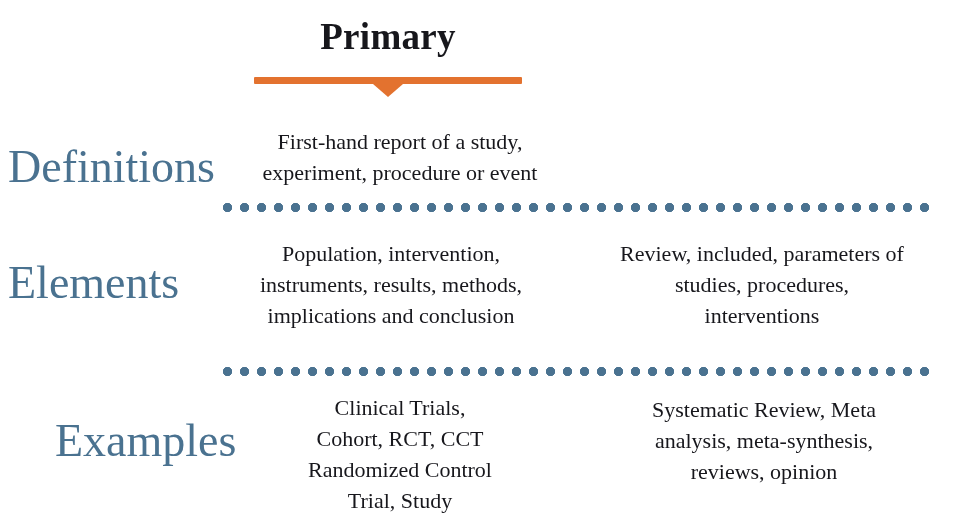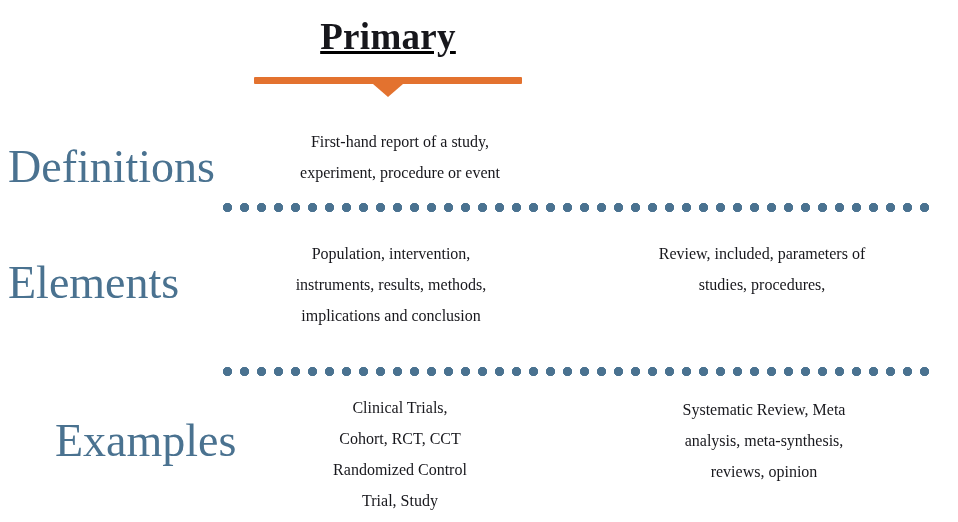--- a/index.html
+++ b/index.html
@@ -20,21 +20,21 @@
     box-sizing: border-box;
   }
 
   
   .col-header {
     position: absolute;
     top: 18px;
     width: 300px;
     text-align: center;
   }
-  .col-header.primary   { left: 238px; text-decoration: underline; }
+  .col-header.primary   { left: 238px; }
   .col-header.secondary { left: 592px; }
 
   .col-title {
     font-family: "Liberation Serif", "DejaVu Serif", serif;
     font-weight: bold;
     font-size: 37px;
     letter-spacing: 0.3px;
     color: #17171c;
     line-height: 1.0;
     margin: 0;
@@ -82,21 +82,21 @@
   }
   .row-label.definitions { top: 144px; }
   .row-label.elements    { top: 260px; }
   .row-label.examples    { top: 418px; }
 
   
   .cell {
     position: absolute;
     text-align: center;
     font-family: "Liberation Serif", "DejaVu Serif", serif;
-    font-size: 16px;
+    font-size: 22px;
     line-height: 31px;
     color: #17171c;
   }
   .cell .ln { display: block; white-space: nowrap; }
 
   .cell.def-primary    { left: 212px; top: 126px;  width: 376px; }
   .cell.def-secondary  { left: 578px; top: 126px;  width: 372px; }
   .cell.ele-primary    { left: 196px; top: 238px;  width: 390px; }
   .cell.ele-secondary  { left: 568px; top: 238px;  width: 388px; }
   .cell.exa-primary    { left: 212px; top: 392px;  width: 376px; }
@@ -141,20 +141,21 @@
   <div class="divider first" style="background-image: radial-gradient(circle at 5.5px 5.5px, rgb(74, 114, 144) 0px, rgb(74, 114, 144) 4.4px, rgba(0, 0, 0, 0) 4.9px);"></div>
 
   <div class="cell ele-primary">
     <span class="ln">Population, intervention,</span>
     <span class="ln">instruments,  results, methods,</span>
     <span class="ln">implications and conclusion</span>
   </div>
   <div class="cell ele-secondary">
     <span class="ln">Review, included, parameters of</span>
     <span class="ln">studies,  procedures,</span>
+    <span class="ln">interventions</span>
   </div>
 
   <div class="divider second" style="background-image: radial-gradient(circle at 5.5px 5.5px, rgb(74, 114, 144) 0px, rgb(74, 114, 144) 4.4px, rgba(0, 0, 0, 0) 4.9px);"></div>
 
   <div class="cell exa-primary">
     <span class="ln">Clinical Trials,</span>
     <span class="ln">Cohort, RCT, CCT</span>
     <span class="ln">Randomized Control</span>
     <span class="ln">Trial, Study</span>
   </div>

